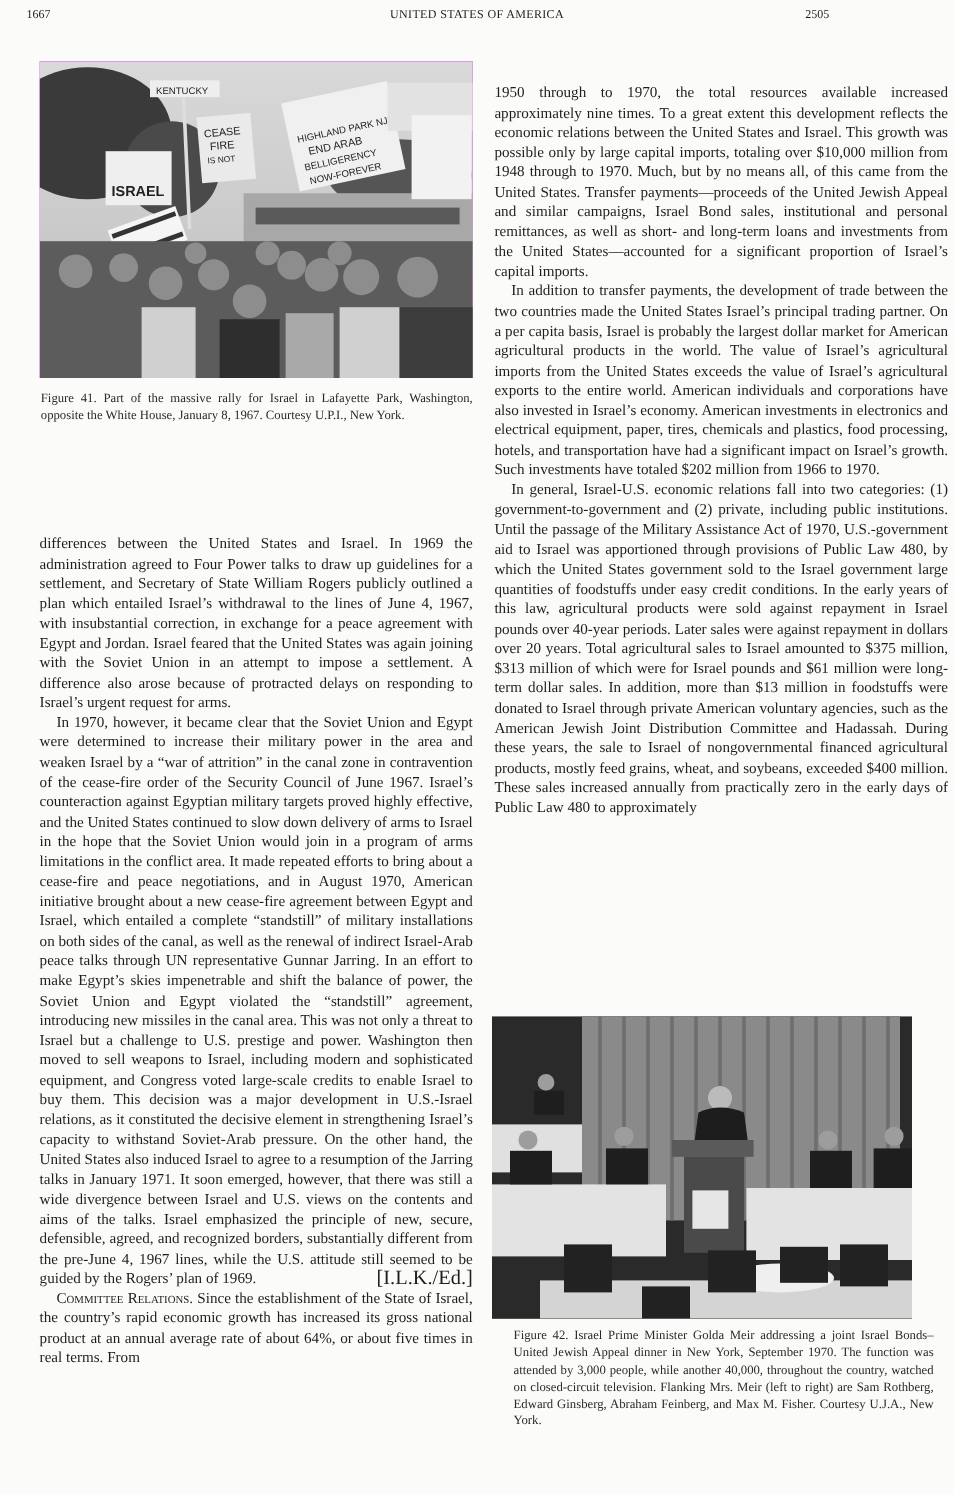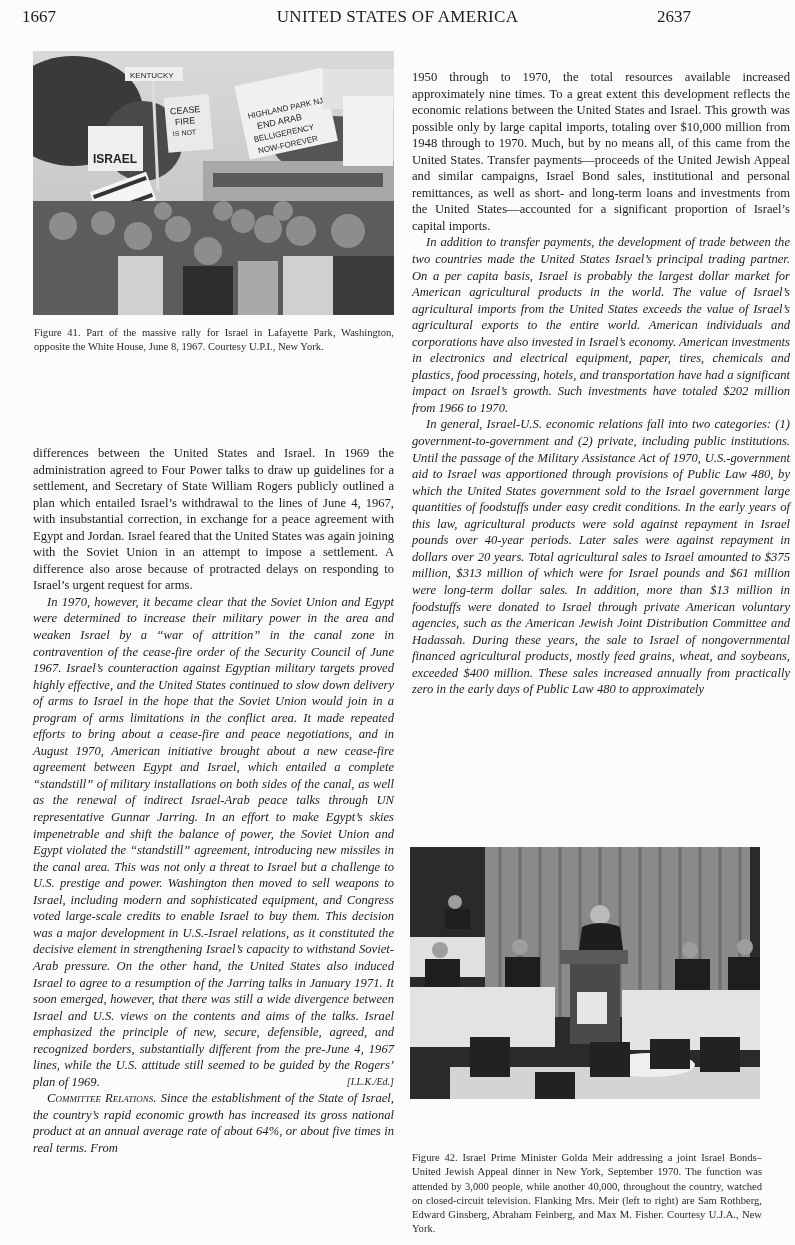--- a/index.html
+++ b/index.html
@@ -1,48 +1,48 @@
 <!DOCTYPE html>
 <html><head>
 <meta charset="utf-8">
 <style>
   html, body { margin: 0; padding: 0; }
   body {
     width: 795px; height: 1245px; background: #fbfbf9; position: relative; overflow: hidden;
     font-family: "Liberation Serif", "DejaVu Serif", serif; color: #1d1d1d;
   }
-  .header { position: absolute; top: 4px; left: 0; width: 715px; height: 24px; font-size: 17px; }
+  .header { position: absolute; top: 4px; left: 0; width: 715px; height: 24px; font-size: 10px; }
   .pg-left { position: absolute; left: 22px; top: 3px; }
   .pg-right { position: absolute; right: 24px; top: 3px; }
   .running-title { position: absolute; left: 0; width: 795px; text-align: center; top: 3px; letter-spacing: 0.3px; }
 
   .col { position: absolute; font-size: 12.6px; line-height: 16.55px; text-align: justify; }
   .col p { margin: 0; }
-  .col p.indent { text-indent: 14px; font-style: italic; }
+  .col p.indent { text-indent: 14px; }
   .left-col { left: 33px; top: 412px; width: 361px; margin-top: 33px; }
   .right-col { left: 412px; top: 49px; width: 378px; margin-top: 20px; }
 
   .photo { position: absolute; overflow: hidden; }
   .photo1 { left: 33px; top: 51px; width: 361px; height: 264px; background: #d946ef; }
   .photo2 { left: 410px; top: 847px; width: 350px; height: 252px; background: #4a4a4a; }
 
   .caption { position: absolute; font-size: 10.6px; line-height: 14.3px; text-align: justify; color: #2a2a2a; }
   .caption1 { left: 34px; top: 326px; width: 360px; }
-  .caption2 { left: 412px; top: 1107px; width: 350px; margin-top: 44px; }
+  .caption2 { left: 428px; top: 1107px; width: 350px; }
 
   .smallcaps { font-variant: small-caps; }
-  .sig { float: right; font-size: 10px; }
+  .sig { float: right; font-size: 17px; }
 </style>
 </head>
 <body>
 
 <div class="header">
   <span class="pg-left">1667</span>
   <span class="running-title">UNITED STATES OF AMERICA</span>
-  <span class="pg-right">2637</span>
+  <span class="pg-right">2505</span>
 </div>
 
 <div class="photo photo1">
   <svg width="361" height="264" viewBox="0 0 361 264">
     <defs>
       <linearGradient id="sky1" x1="0" y1="0" x2="0" y2="1">
         <stop offset="0" stop-color="#d9d9d9"></stop>
           <stop offset="1" stop-color="#bdbdbd"></stop>
       </linearGradient>
     </defs>
@@ -94,21 +94,21 @@
     <g fill="#d0d0d0">
       <rect x="85" y="205" width="45" height="59"></rect>
         <rect x="250" y="205" width="50" height="59"></rect>
       <rect x="205" y="210" width="40" height="54" fill="#a9a9a9"></rect>
     </g>
     <rect x="150" y="215" width="50" height="49" fill="#2e2e2e"></rect>
     <rect x="300" y="205" width="61" height="59" fill="#3c3c3c"></rect>
   </svg>
 </div>
 
-<div class="caption caption1">Figure 41. Part of the massive rally for Israel in Lafayette Park, Washington, opposite the White House, June 8, 1967. Courtesy U.P.I., New York.</div>
+<div class="caption caption1">Figure 41. Part of the massive rally for Israel in Lafayette Park, Washington, opposite the White House, January 8, 1967. Courtesy U.P.I., New York.</div>
 
 <div class="col left-col">
   <p>differences between the United States and Israel. In 1969 the administration agreed to Four Power talks to draw up guidelines for a settlement, and Secretary of State William Rogers publicly outlined a plan which entailed Israel’s withdrawal to the lines of June 4, 1967, with insubstantial correction, in exchange for a peace agreement with Egypt and Jordan. Israel feared that the United States was again joining with the Soviet Union in an attempt to impose a settlement. A difference also arose because of protracted delays on responding to Israel’s urgent request for arms.</p>
   <p class="indent"><span>In 1970, however, it became clear that the Soviet Union and Egypt were determined to increase their military power in the area and weaken Israel by a “war of attrition” in the canal zone in contravention of the cease-fire order of the Security Council of June 1967. Israel’s counteraction against Egyptian military targets proved highly effective, and the United States continued to slow down delivery of arms to Israel in the hope that the Soviet Union would join in a program of arms limitations in the conflict area. It made repeated efforts to bring about a cease-fire and peace negotiations, and in August 1970, American initiative brought about a new cease-fire agreement between Egypt and Israel, which entailed a complete “standstill” of military installations on both sides of the canal, as well as the renewal of indirect Israel-Arab peace talks through UN representative Gunnar Jarring. In an effort to make Egypt’s skies impenetrable and shift the balance of power, the Soviet Union and Egypt violated the “standstill” agreement, introducing new missiles in the canal area. This was not only a threat to Israel but a challenge to U.S. prestige and power. Washington then moved to sell weapons to Israel, including modern and sophisticated equipment, and Congress voted large-scale credits to enable Israel to buy them. This decision was a major development in U.S.-Israel relations, as it constituted the decisive element in strengthening Israel’s capacity to withstand Soviet-Arab pressure. On the other hand, the United States also induced Israel to agree to a resumption of the Jarring talks in January 1971. It soon emerged, however, that there was still a wide divergence between Israel and U.S. views on the contents and aims of the talks. Israel emphasized the principle of new, secure, defensible, agreed, and recognized borders, substantially different from the pre-June 4, 1967 lines, while the U.S. attitude still seemed to be guided by the Rogers’ plan of 1969.</span> <span class="sig">[I.L.K./Ed.]</span></p>
   <p class="indent"><span class="smallcaps">Committee Relations.</span><span> Since the establishment of the State of Israel, the country’s rapid economic growth has increased its gross national product at an annual average rate of about 64%, or about five times in real terms. From</span></p>
 </div>
 
 <div class="col right-col">
   <p>1950 through to 1970, the total resources available increased approximately nine times. To a great extent this development reflects the economic relations between the United States and Israel. This growth was possible only by large capital imports, totaling over $10,000 million from 1948 through to 1970. Much, but by no means all, of this came from the United States. Transfer payments—proceeds of the United Jewish Appeal and similar campaigns, Israel Bond sales, institutional and personal remittances, as well as short- and long-term loans and investments from the United States—accounted for a significant proportion of Israel’s capital imports.</p>
   <p class="indent">In addition to transfer payments, the development of trade between the two countries made the United States Israel’s principal trading partner. On a per capita basis, Israel is probably the largest dollar market for American agricultural products in the world. The value of Israel’s agricultural imports from the United States exceeds the value of Israel’s agricultural exports to the entire world. American individuals and corporations have also invested in Israel’s economy. American investments in electronics and electrical equipment, paper, tires, chemicals and plastics, food processing, hotels, and transportation have had a significant impact on Israel’s growth. Such investments have totaled $202 million from 1966 to 1970.</p>

